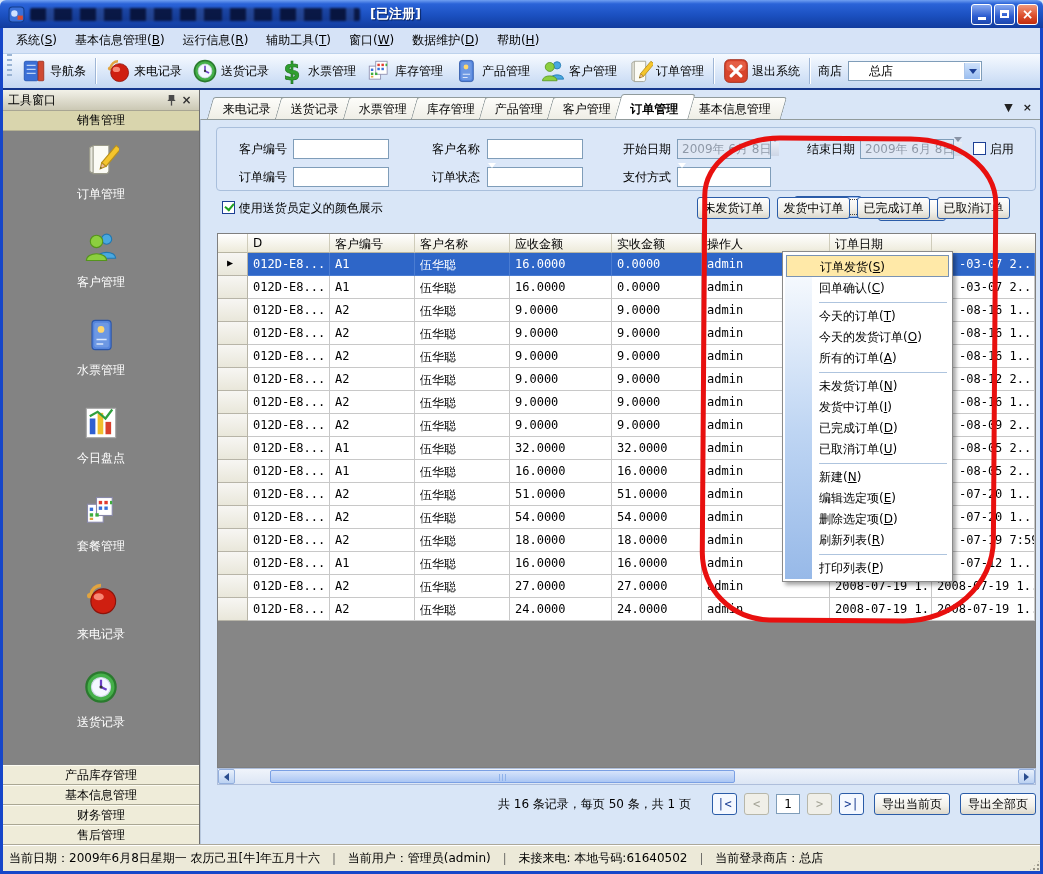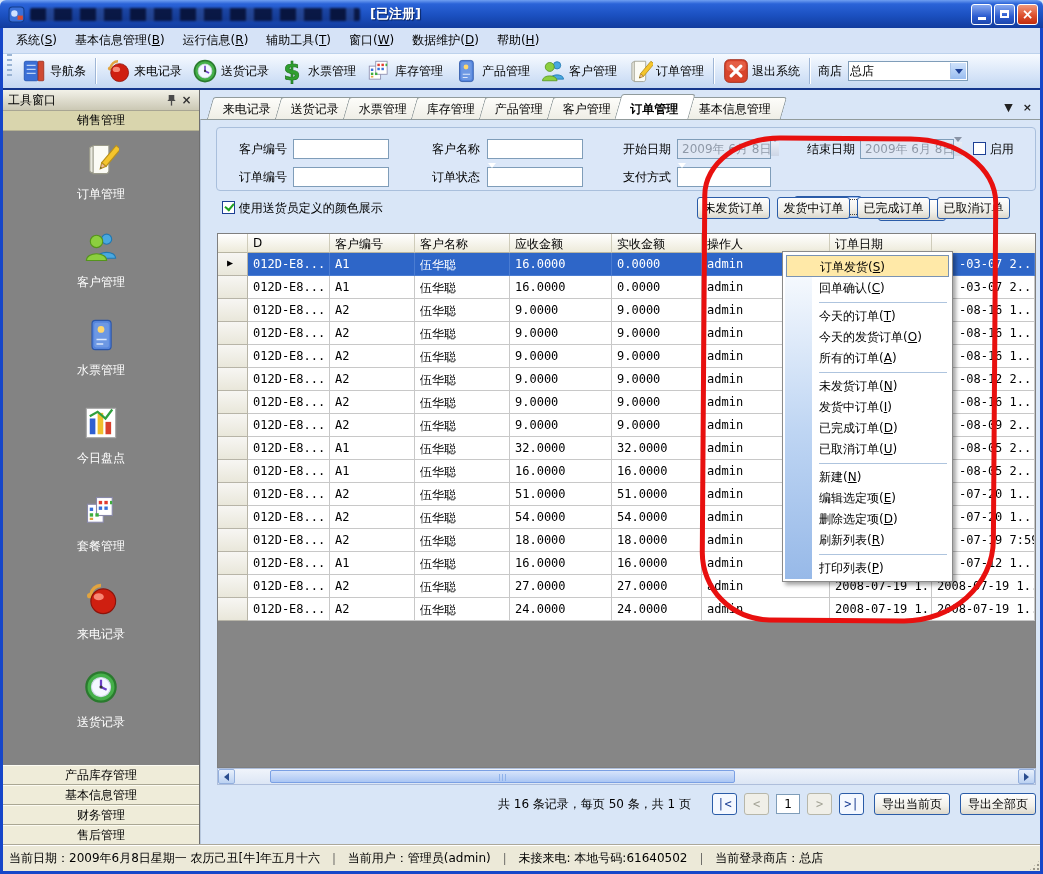--- a/index.html
+++ b/index.html
@@ -24,21 +24,21 @@
   
   .menubar{position:absolute;left:3px;top:28px;right:3px;height:26px;background:#d6e3f7;border-bottom:1px solid #bdd2ec;display:flex;align-items:center;padding-left:4px;color:#000;}
   .menu-item{padding:0 9px;line-height:25px;cursor:default;}
   
   .toolbar{position:absolute;left:3px;top:54px;right:3px;height:36px;background:linear-gradient(180deg,#f6faff,#d3e2f7 70%,#c4d8f2);border-bottom:2px solid #15378c;display:flex;padding:0 2px;}
   .tb-grip{width:5px;height:24px;margin:0 4px 0 2px;background:repeating-linear-gradient(180deg,#9ab4d4 0 2px,transparent 2px 5px);}
   .tb-btn{display:flex;align-items:center;gap:3px;padding:2px 5px;height:30px;border-radius:3px;color:#000;white-space:nowrap;}
   .tb-ico svg{width:26px;height:26px;display:block;}
   .tb-sep{width:1px;height:26px;background:#9fb6d6;margin:0 4px;box-shadow:1px 0 0 #fff;}
   .store{display:flex;align-items:center;gap:6px;margin-left:4px;}
-  .combo{width:120px;height:20px;background:#fff;border:1px solid #7f9db9;display:flex;align-items:center;position:relative;padding-left:1px;}
+  .combo{width:134px;height:20px;background:#fff;border:1px solid #7f9db9;display:flex;align-items:center;position:relative;padding-left:20px;}
   .combo .arrowbtn{position:absolute;right:1px;top:1px;bottom:1px;width:16px;background:linear-gradient(180deg,#cfe2fb,#99bdf0);border-left:1px solid #aac4e8;display:flex;align-items:center;justify-content:center;}
   .tri-down{width:0;height:0;border-left:4px solid transparent;border-right:4px solid transparent;border-top:5px solid #1c3f94;}
   
   .sidebar{position:absolute;left:3px;top:90px;width:197px;height:755px;background:#838383;border-right:1px solid #6f6f6f;}
   .tw-header{height:21px;background:linear-gradient(180deg,#f2f1e8,#cbc8b4);border-bottom:1px solid #a8a593;display:flex;align-items:center;padding:0 5px;color:#000;}
   .tw-header .t{flex:1;}
   .tw-ico{width:15px;height:15px;display:flex;align-items:center;justify-content:center;color:#333;font-weight:bold;}
   .sec-top{height:20px;background:#d9d5ad;border-bottom:1px solid #b5b192;display:flex;align-items:center;justify-content:center;color:#000;}
   .side-items{height:634px;display:flex;flex-direction:column;align-items:center;padding-top:10px;overflow:hidden;}
   .side-item{height:88px;width:100%;display:flex;flex-direction:column;align-items:center;justify-content:flex-start;color:#fff;}

